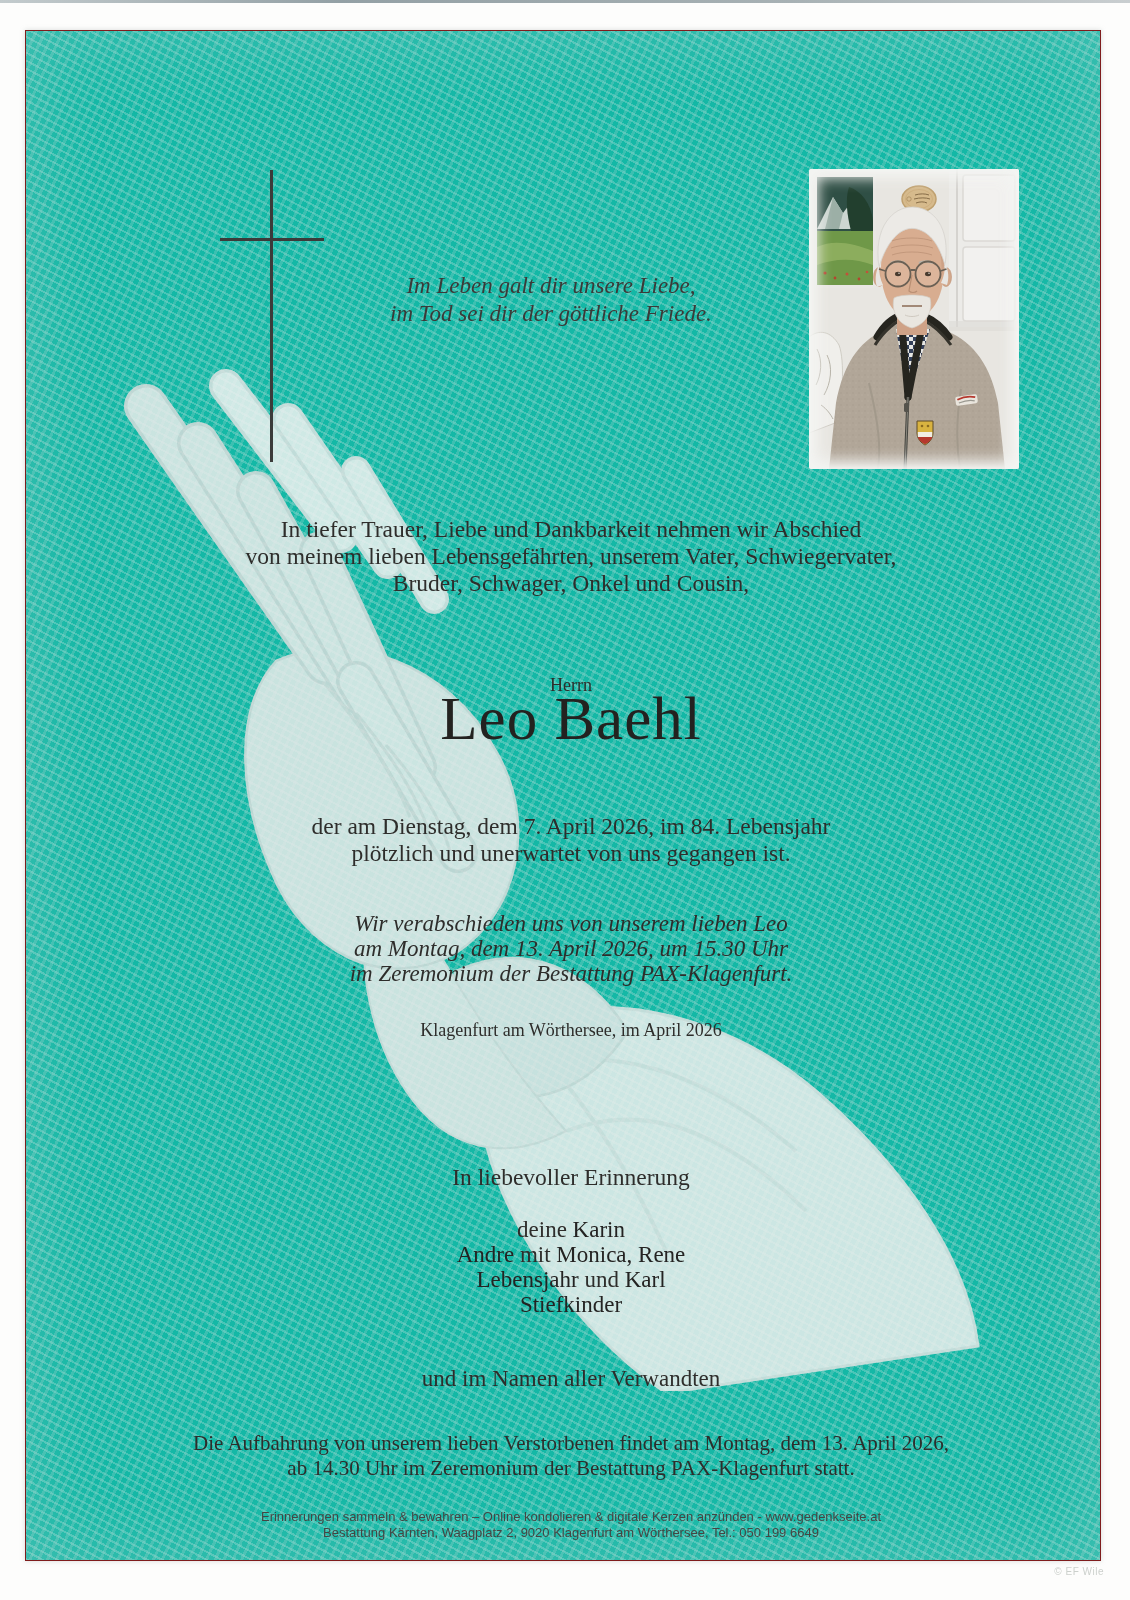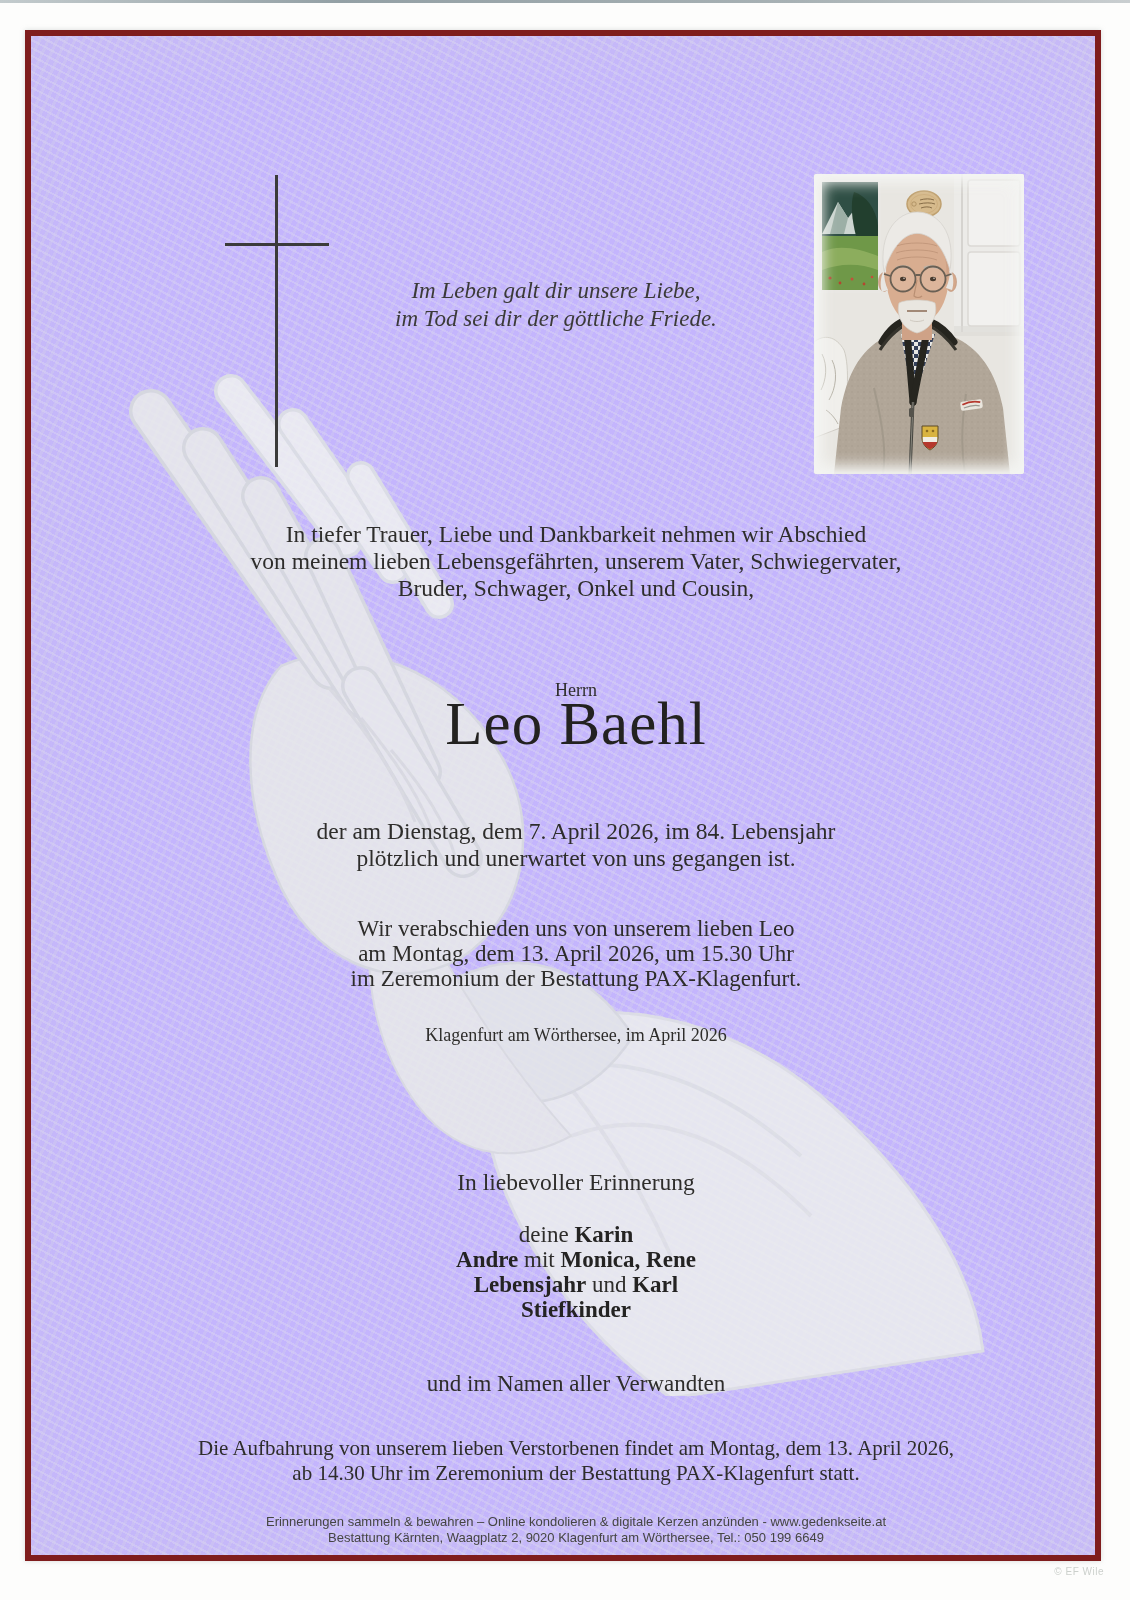--- a/index.html
+++ b/index.html
@@ -8,22 +8,22 @@
     background:#fdfdfc;
     font-family:"Liberation Serif","DejaVu Serif",serif;
   }
   .scan-edge-top{
     position:absolute;top:0;left:0;width:1130px;height:3px;
     background:linear-gradient(to right,#c3cbcd,#93a0a5 30%,#a7b1b4 70%,#c9ced0);
   }
   .card{
     position:absolute;left:25px;top:30px;width:1076px;height:1531px;
     box-sizing:border-box;
-    background:#c4b5fd;
-    border:6px solid #7f1d1d;
+    background:#14b8a6;
+    border:1px solid #7f1d1d;
     box-shadow:0 0 5px rgba(150,158,154,.35), inset 0 0 80px rgba(214,217,214,.28);
   }
   .card .texture{
     position:absolute;inset:0;pointer-events:none;opacity:.55;
     background-image:
       repeating-linear-gradient(115deg, rgba(224,228,225,.35) 0 3px, rgba(255,255,255,0) 3px 8px),
       repeating-linear-gradient(28deg, rgba(236,238,236,.45) 0 2px, rgba(255,255,255,0) 2px 7px);
   }
   .hands-watermark{
     position:absolute;left:0px;top:300px;width:960px;height:1060px;
@@ -40,25 +40,25 @@
     position:absolute;inset:0;border-radius:2px;pointer-events:none;
     box-shadow:inset 0 0 14px 9px rgba(243,244,242,.95), inset 0 0 5px 2px rgba(243,244,242,.55);
   }
   
   .tblock{position:absolute;left:45px;width:1000px;text-align:center;color:#2e2d2b;}
   .quote{left:25px;width:1000px;top:241px;font-style:italic;font-size:23px;line-height:28px;color:#3b3a38;}
   .intro{top:485px;font-size:23.5px;line-height:27px;}
   .salutation{top:607px;font-size:18px;line-height:30px;margin-top:32px;}
   .deceased{top:654px;font-size:61px;line-height:68px;letter-spacing:1px;color:#232220;}
   .death{top:782px;font-size:23.5px;line-height:27px;}
-  .farewell{top:880px;font-size:23px;line-height:25px;}
+  .farewell{top:880px;font-size:23px;line-height:25px;font-style:italic;}
   .place{top:986px;font-size:18px;line-height:27px;}
   .remembrance{top:1133px;font-size:23.5px;line-height:27px;}
   .mourners{top:1186px;font-size:23px;line-height:25px;}
-  .mourners b{font-weight:700;color:#242322;}
+  .mourners b{font-weight:400;color:#242322;}
   .relatives{top:1334px;font-size:23px;line-height:27px;}
   .laying{top:1400px;font-size:21px;line-height:25px;font-family:Liberation Serif, serif;}
   .footerinfo{
     top:1478px;font-size:13px;line-height:16px;color:#454543;
     font-family:"Liberation Sans","DejaVu Sans",sans-serif;
   }
   .copyright-note{
     position:absolute;top:1566px;left:1018px;width:86px;text-align:right;
     font-family:"Liberation Sans","DejaVu Sans",sans-serif;
     font-size:10px;color:#ccd0cc;letter-spacing:.5px;

